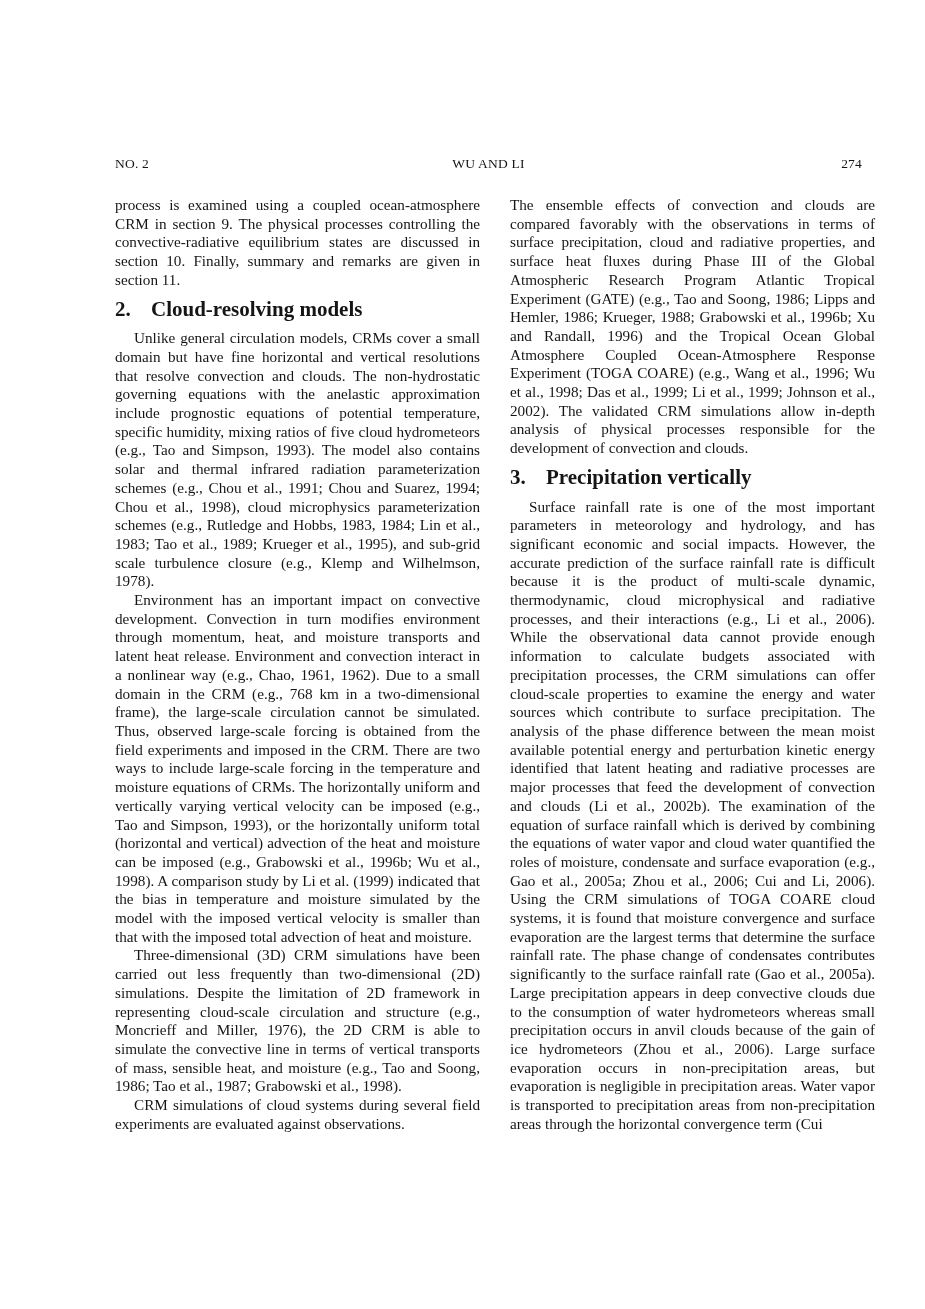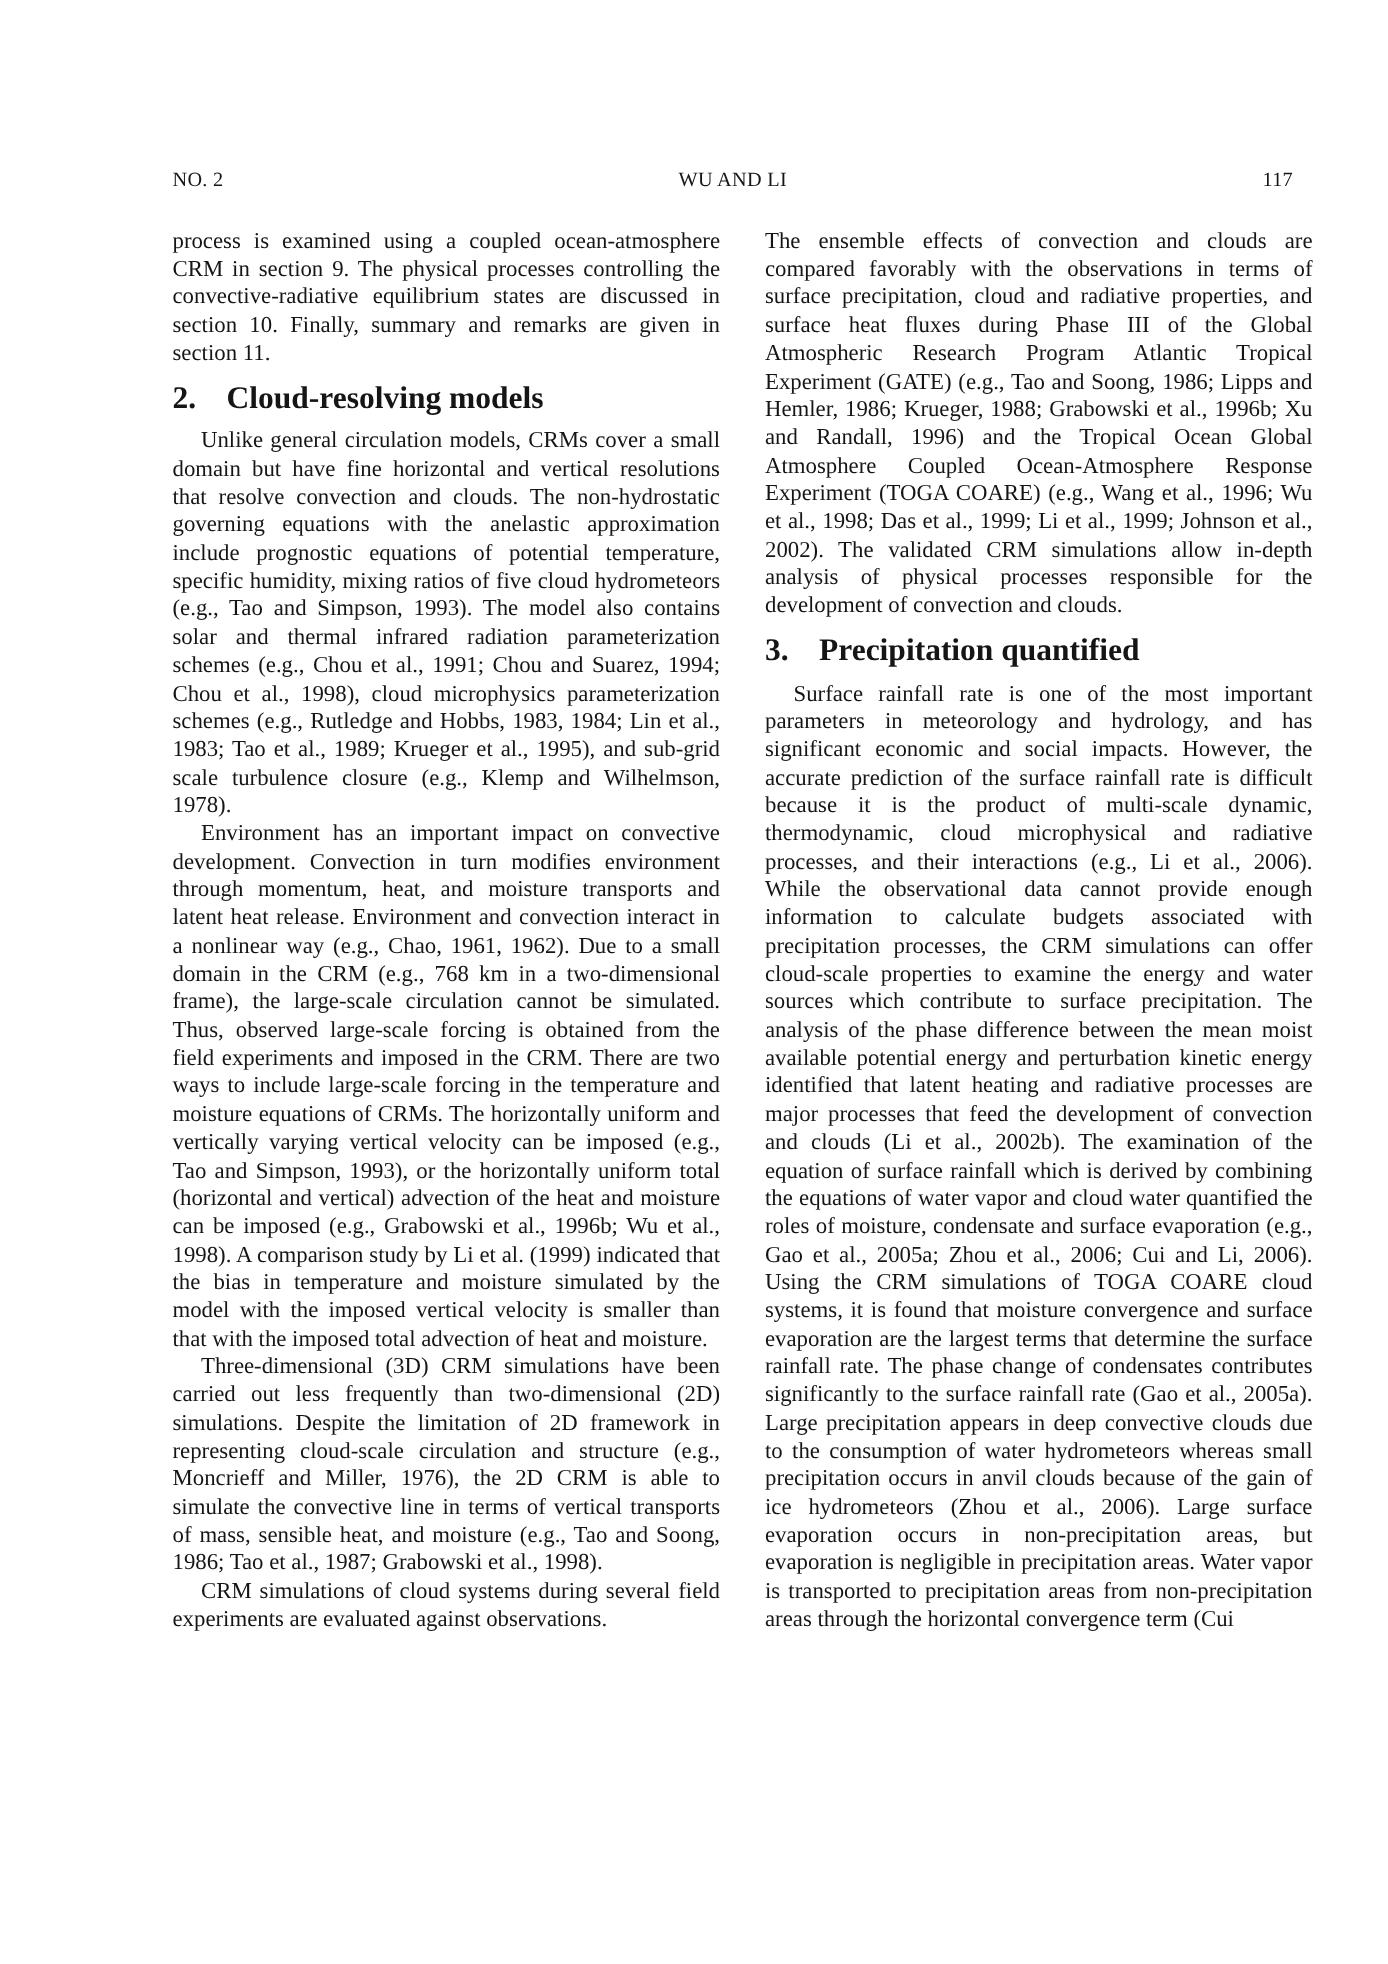--- a/index.html
+++ b/index.html
@@ -18,21 +18,21 @@
     padding: 112px 63px 60px 115px;
   }
   .running-head {
     display: grid;
     grid-template-columns: 1fr auto 1fr;
     align-items: baseline;
     font-size: 13.5px;
     letter-spacing: 0.2px;
     margin-bottom: 24px;
   }
-  .running-head .rh-left  { text-align: left; }
+  .running-head .rh-left  { text-align: left; margin-top: 44px; }
   .running-head .rh-center{ text-align: right; }
   .running-head .rh-right { text-align: right; }
   .columns {
     display: flex;
     gap: 30px;
     align-items: flex-start;
   }
   .col { width: 365px; flex: 0 0 365px; }
   .para {
     font-size: 15.2px;
@@ -52,41 +52,41 @@
   .sec-heading .secnum { display: inline-block; margin-right: 15px; }
 </style>
 </head>
 <body>
 
 <div class="page">
 
   <header class="running-head">
     <span class="rh-left">NO. 2</span>
     <span class="rh-center">WU AND LI</span>
-    <span class="rh-right">117</span>
+    <span class="rh-right">274</span>
   </header>
 
   <main class="columns">
 
     <section class="col">
       <p class="para">process is examined using a coupled ocean-atmosphere CRM in section 9. The physical processes controlling the convective-radiative equilibrium states are discussed in section 10. Finally, summary and remarks are given in section 11.</p>
       <h2 class="sec-heading">
         <span class="secnum">2.</span>
         <span class="sectitle">Cloud-resolving models</span>
       </h2>
       <p class="para indent">Unlike general circulation models, CRMs cover a small domain but have fine horizontal and vertical resolutions that resolve convection and clouds. The non-hydrostatic governing equations with the anelastic approximation include prognostic equations of potential temperature, specific humidity, mixing ratios of five cloud hydrometeors (e.g., Tao and Simpson, 1993). The model also contains solar and thermal infrared radiation parameterization schemes (e.g., Chou et al., 1991; Chou and Suarez, 1994; Chou et al., 1998), cloud microphysics parameterization schemes (e.g., Rutledge and Hobbs, 1983, 1984; Lin et al., 1983; Tao et al., 1989; Krueger et al., 1995), and sub-grid scale turbulence closure (e.g., Klemp and Wilhelmson, 1978).</p>
       <p class="para indent">Environment has an important impact on convective development. Convection in turn modifies environment through momentum, heat, and moisture transports and latent heat release. Environment and convection interact in a nonlinear way (e.g., Chao, 1961, 1962). Due to a small domain in the CRM (e.g., 768 km in a two-dimensional frame), the large-scale circulation cannot be simulated. Thus, observed large-scale forcing is obtained from the field experiments and imposed in the CRM. There are two ways to include large-scale forcing in the temperature and moisture equations of CRMs. The horizontally uniform and vertically varying vertical velocity can be imposed (e.g., Tao and Simpson, 1993), or the horizontally uniform total (horizontal and vertical) advection of the heat and moisture can be imposed (e.g., Grabowski et al., 1996b; Wu et al., 1998). A comparison study by Li et al. (1999) indicated that the bias in temperature and moisture simulated by the model with the imposed vertical velocity is smaller than that with the imposed total advection of heat and moisture.</p>
       <p class="para indent">Three-dimensional (3D) CRM simulations have been carried out less frequently than two-dimensional (2D) simulations. Despite the limitation of 2D framework in representing cloud-scale circulation and structure (e.g., Moncrieff and Miller, 1976), the 2D CRM is able to simulate the convective line in terms of vertical transports of mass, sensible heat, and moisture (e.g., Tao and Soong, 1986; Tao et al., 1987; Grabowski et al., 1998).</p>
       <p class="para indent">CRM simulations of cloud systems during several field experiments are evaluated against observations.</p>
     </section>
 
     <section class="col">
       <p class="para">The ensemble effects of convection and clouds are compared favorably with the observations in terms of surface precipitation, cloud and radiative properties, and surface heat fluxes during Phase III of the Global Atmospheric Research Program Atlantic Tropical Experiment (GATE) (e.g., Tao and Soong, 1986; Lipps and Hemler, 1986; Krueger, 1988; Grabowski et al., 1996b; Xu and Randall, 1996) and the Tropical Ocean Global Atmosphere Coupled Ocean-Atmosphere Response Experiment (TOGA COARE) (e.g., Wang et al., 1996; Wu et al., 1998; Das et al., 1999; Li et al., 1999; Johnson et al., 2002). The validated CRM simulations allow in-depth analysis of physical processes responsible for the development of convection and clouds.</p>
       <h2 class="sec-heading">
         <span class="secnum">3.</span>
-        <span class="sectitle">Precipitation quantified</span>
+        <span class="sectitle">Precipitation vertically</span>
       </h2>
       <p class="para indent">Surface rainfall rate is one of the most important parameters in meteorology and hydrology, and has significant economic and social impacts. However, the accurate prediction of the surface rainfall rate is difficult because it is the product of multi-scale dynamic, thermodynamic, cloud microphysical and radiative processes, and their interactions (e.g., Li et al., 2006). While the observational data cannot provide enough information to calculate budgets associated with precipitation processes, the CRM simulations can offer cloud-scale properties to examine the energy and water sources which contribute to surface precipitation. The analysis of the phase difference between the mean moist available potential energy and perturbation kinetic energy identified that latent heating and radiative processes are major processes that feed the development of convection and clouds (Li et al., 2002b). The examination of the equation of surface rainfall which is derived by combining the equations of water vapor and cloud water quantified the roles of moisture, condensate and surface evaporation (e.g., Gao et al., 2005a; Zhou et al., 2006; Cui and Li, 2006). Using the CRM simulations of TOGA COARE cloud systems, it is found that moisture convergence and surface evaporation are the largest terms that determine the surface rainfall rate. The phase change of condensates contributes significantly to the surface rainfall rate (Gao et al., 2005a). Large precipitation appears in deep convective clouds due to the consumption of water hydrometeors whereas small precipitation occurs in anvil clouds because of the gain of ice hydrometeors (Zhou et al., 2006). Large surface evaporation occurs in non-precipitation areas, but evaporation is negligible in precipitation areas. Water vapor is transported to precipitation areas from non-precipitation areas through the horizontal convergence term (Cui</p>
     </section>
 
   </main>
 
 </div>
 
 </body></html>

